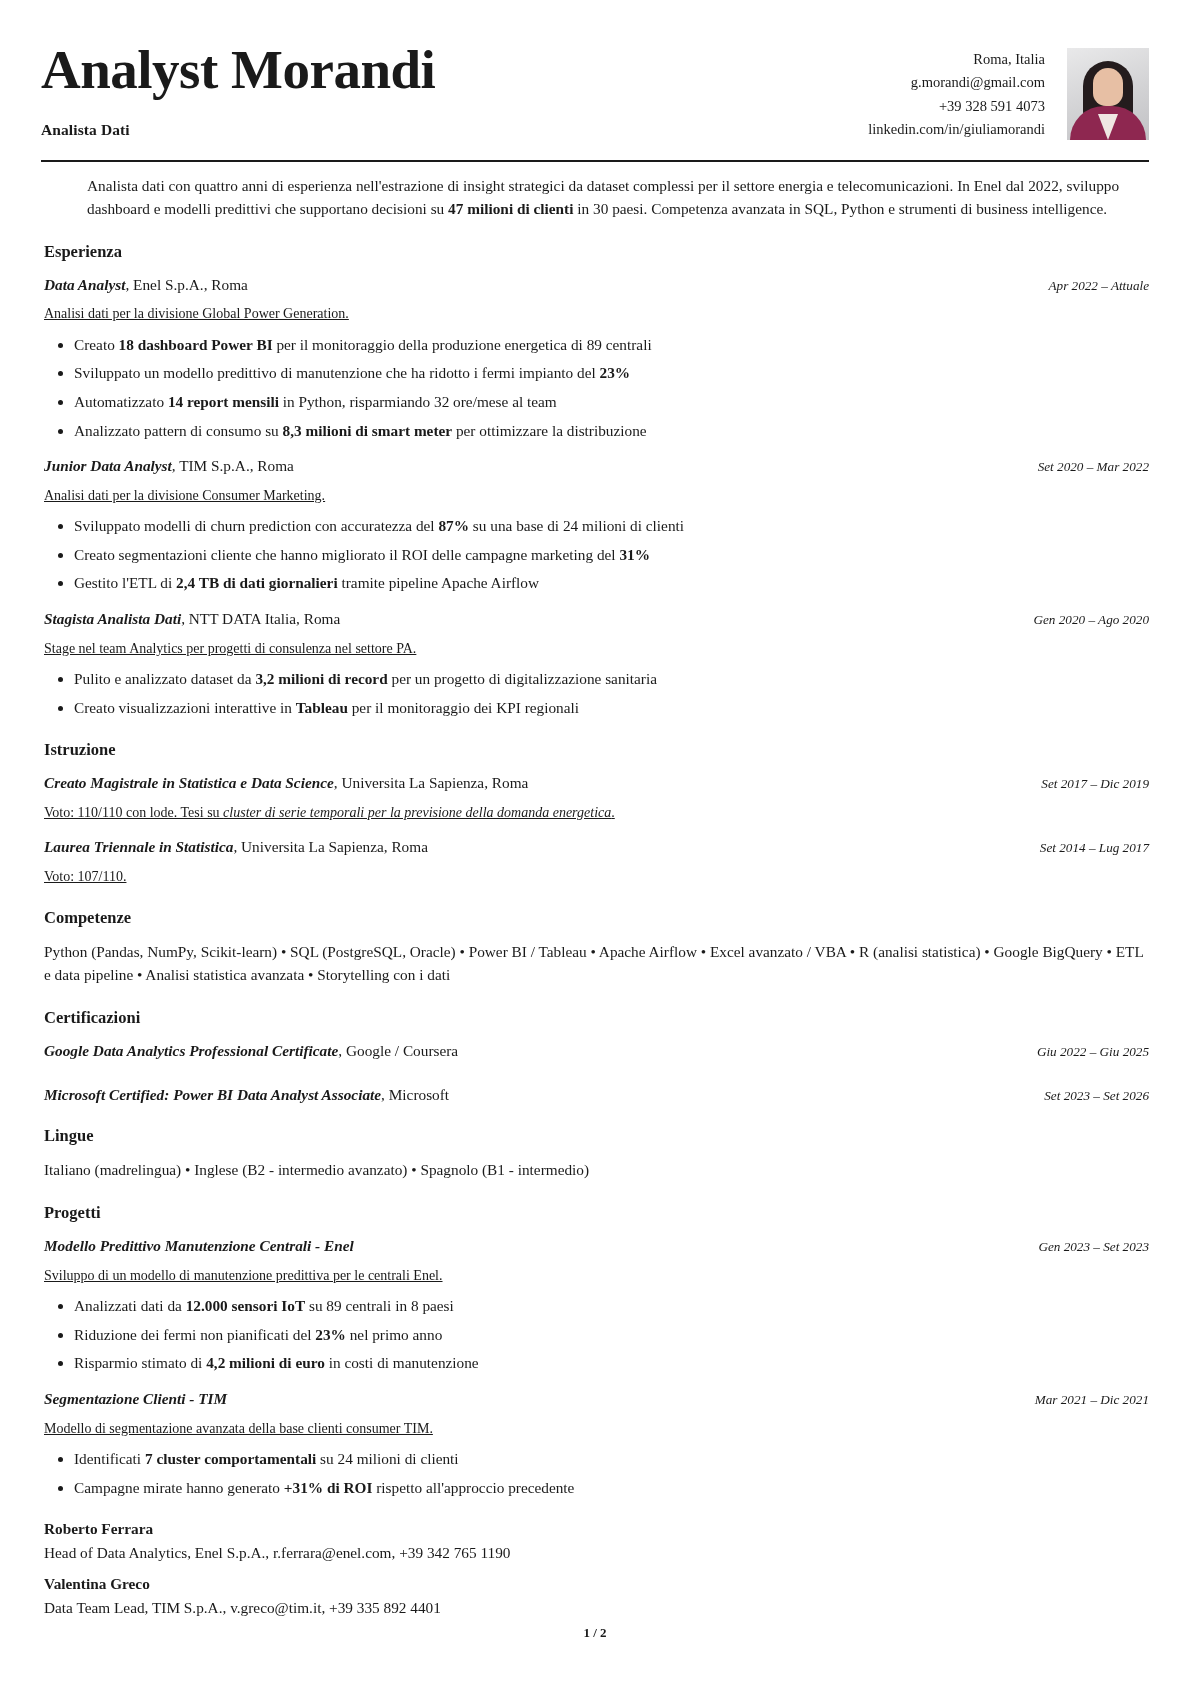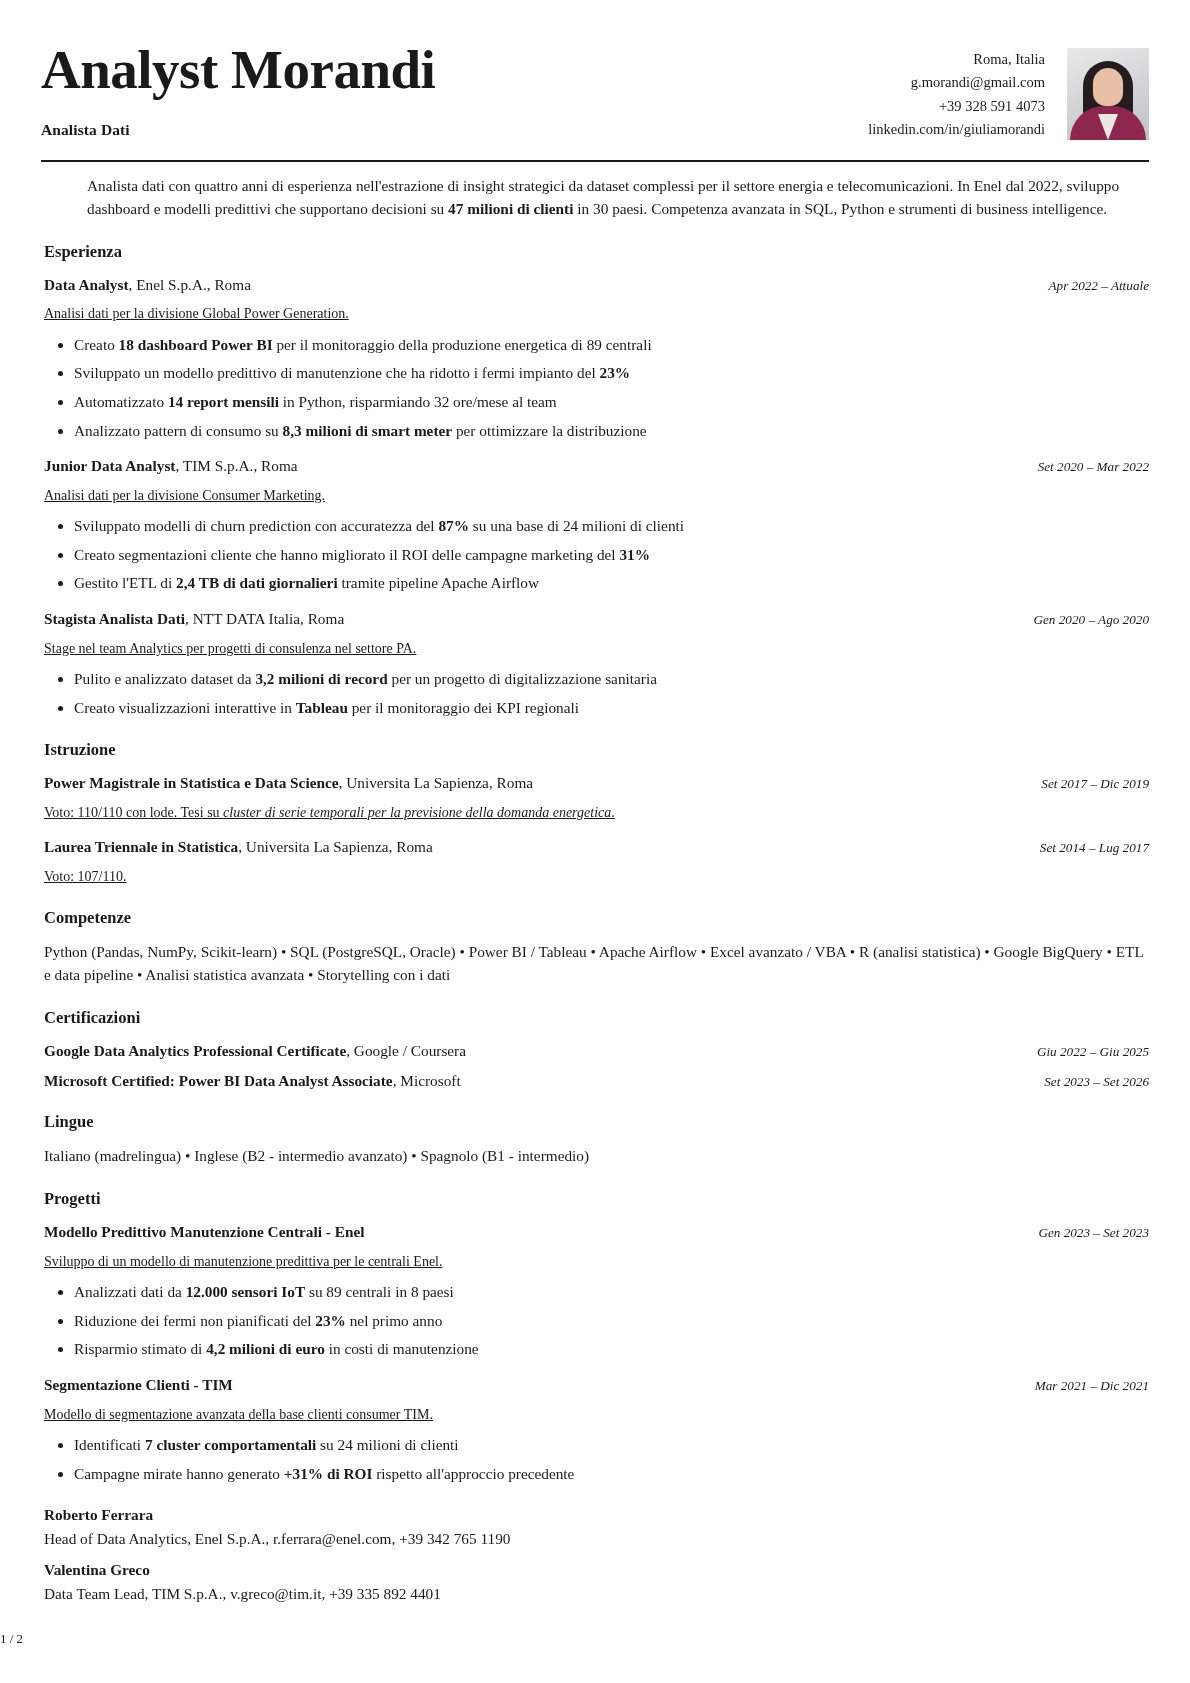--- a/index.html
+++ b/index.html
@@ -128,21 +128,21 @@
   .entry-head {
     display: flex;
     justify-content: space-between;
     align-items: baseline;
     padding-left: 3px;
   }
   .entry-title {
     font-size: 15.3px;
     line-height: 1.35;
   }
-  .entry-title b { font-weight: bold; }
+  .entry-title b { font-weight: bold; font-style: italic; }
   .entry-date {
     font-size: 13.2px;
     font-style: italic;
     white-space: nowrap;
     padding-left: 20px;
   }
   .entry-sub {
     font-size: 14px;
     line-height: 1.45;
     padding-left: 3px;
@@ -164,40 +164,42 @@
     font-size: 15.3px;
     line-height: 1.5;
     padding-left: 3px;
   }
 
   .cert-row {
     display: flex;
     justify-content: space-between;
     align-items: baseline;
     padding-left: 3px;
-    margin-top: 9px;
+    margin-top: 23px;
   }
   .cert-row:first-of-type { margin-top: 0; }
 
   .ref { margin-top: 13px; padding-left: 3px; }
   .ref:first-of-type { margin-top: 0; }
   .ref-name {
     font-size: 15.3px;
     font-weight: bold;
   }
   .ref-detail {
     font-size: 15.3px;
     margin-top: 6px;
   }
 
   .footer {
     position: absolute;
     left: 0; right: 0;
-    bottom: 36px;
+    bottom: 42px;
+    text-align: center;
     font-size: 13px;
+    font-weight: bold;
   }
   em { font-style: italic; }
 </style>
 </head>
 <body>
 
 <div class="page">
 
   <div class="header">
     <div class="header-left">
@@ -267,21 +269,21 @@
           </ul>
         </div>
       </div>
   </div>
 
   <div class="section">
     <div class="section-title">Istruzione</div>
     <div id="education-list">
         <div class="entry">
           <div class="entry-head">
-            <div class="entry-title"><b>Power Magistrale in Statistica e Data Science</b>, Universita La Sapienza, Roma</div>
+            <div class="entry-title"><b>Creato Magistrale in Statistica e Data Science</b>, Universita La Sapienza, Roma</div>
             <div class="entry-date">Set 2017 – Dic 2019</div>
           </div>
           <div class="entry-sub">Voto: 110/110 con lode. Tesi su <em>cluster di serie temporali per la previsione della domanda energetica</em>.</div>
         </div>
         <div class="entry">
           <div class="entry-head">
             <div class="entry-title"><b>Laurea Triennale in Statistica</b>, Universita La Sapienza, Roma</div>
             <div class="entry-date">Set 2014 – Lug 2017</div>
           </div>
           <div class="entry-sub">Voto: 107/110.</div>

